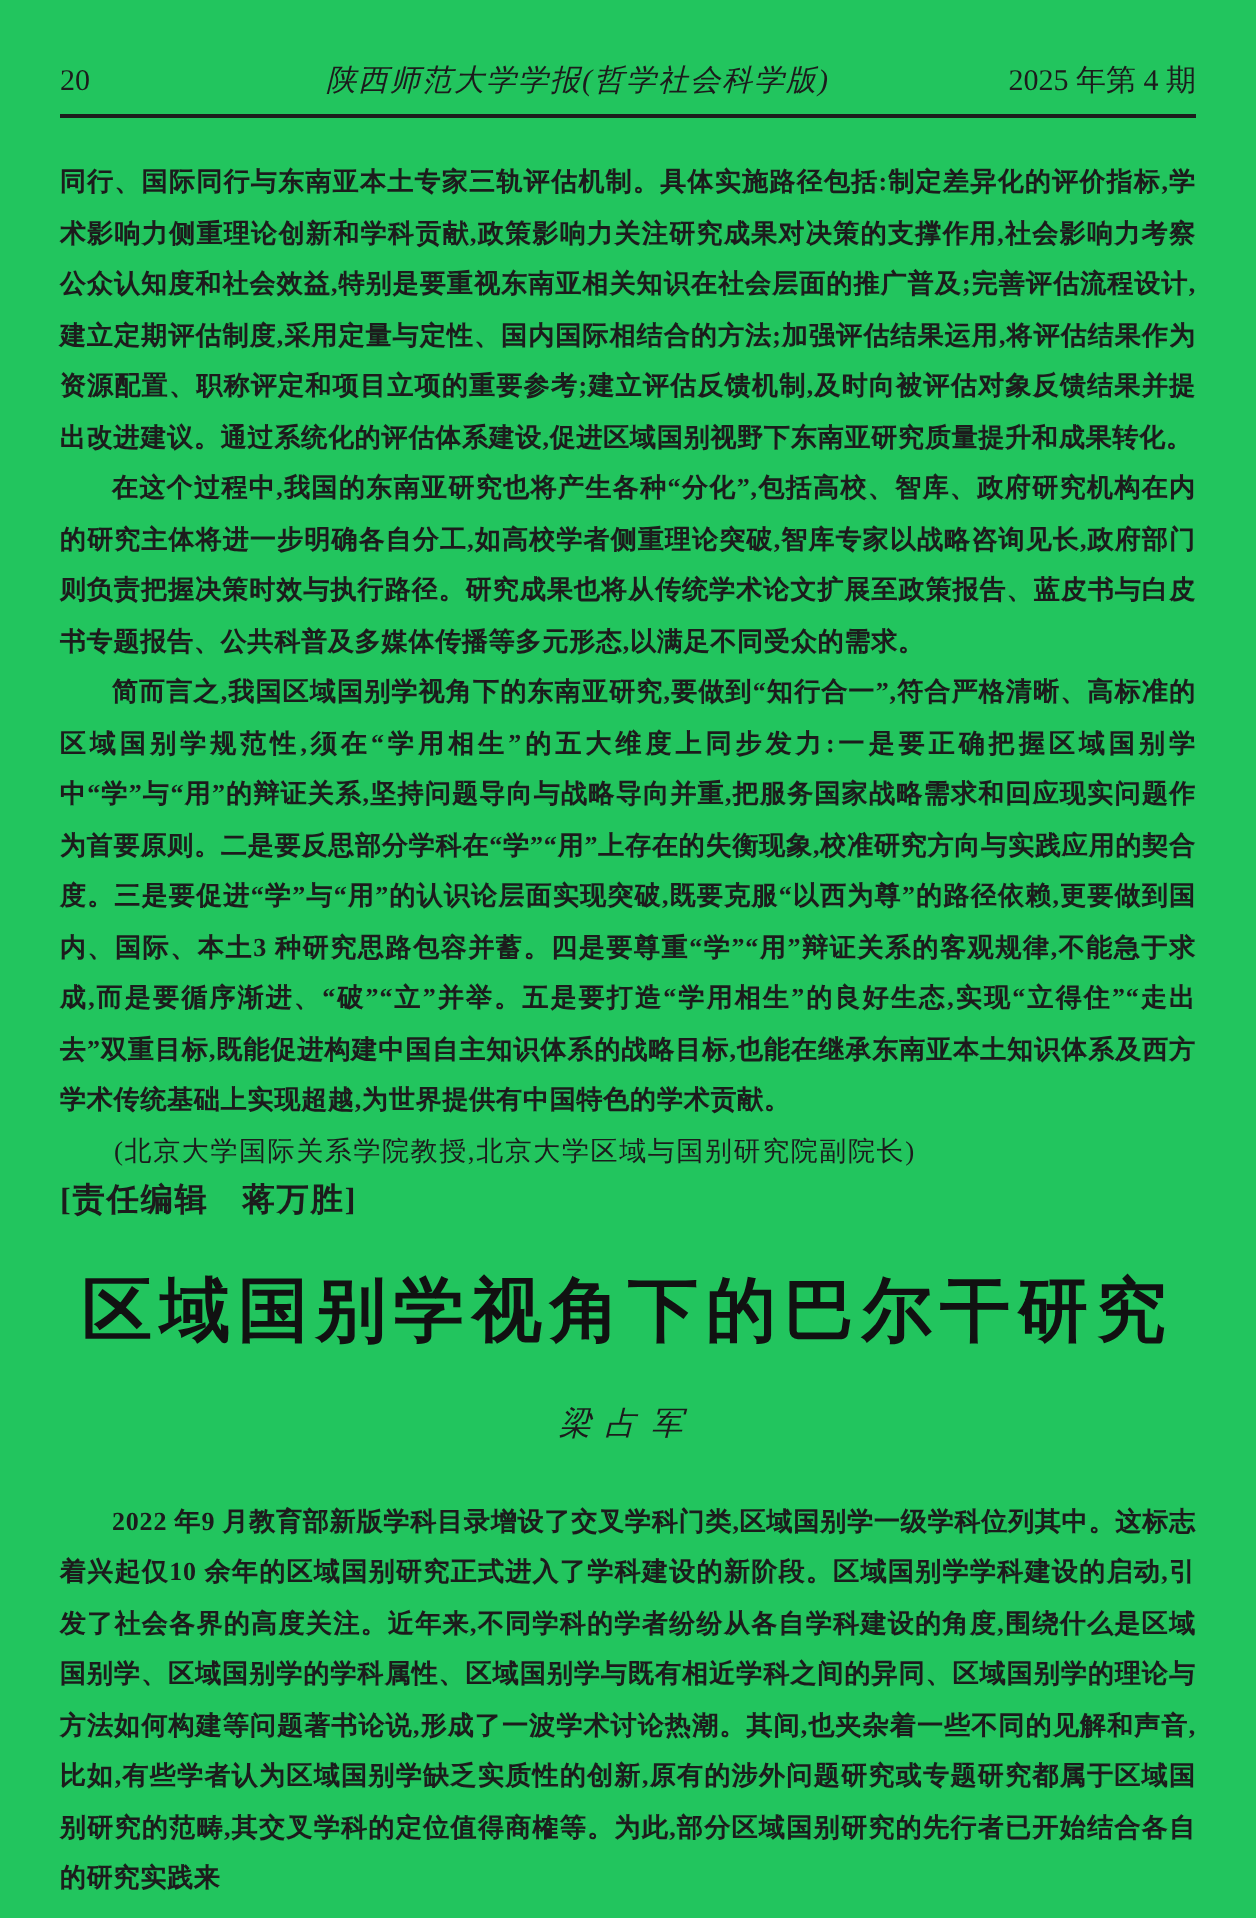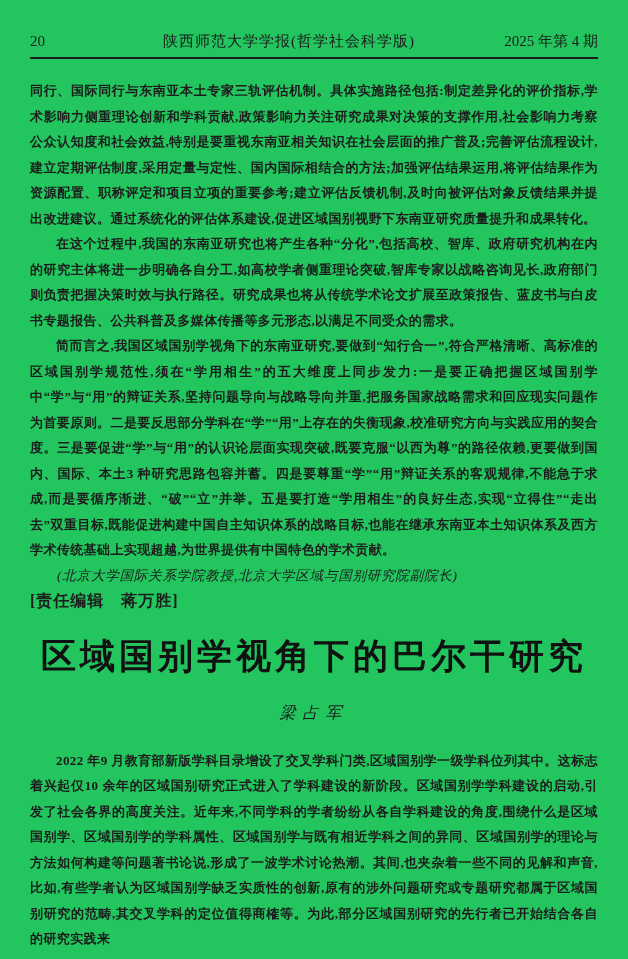--- a/index.html
+++ b/index.html
@@ -20,41 +20,40 @@
     justify-content: space-between;
     align-items: baseline;
     margin: 0 30px;
     padding-top: 32px;
     padding-bottom: 7px;
     border-bottom: 2px solid #1d1d1d;
     font-size: 15px;
     line-height: 18px;
   }
   .running-head .page-num { min-width: 60px; text-align: left; }
-  .running-head .journal   { flex: 1; text-align: center; letter-spacing: 1px; }
+  .running-head .journal   { flex: 1; text-align: center; letter-spacing: 1px; font-style: italic; }
   .running-head .issue     { min-width: 110px; text-align: right; }
 
   
   .content { padding: 19px 30px 0 30px; }
   .body-par {
     margin: 0;
     font-size: 13px;
     line-height: 25.5px;
     text-align: justify;
     letter-spacing: 0.4px;
     font-weight: bold;
   }
   .body-par.indent { text-indent: 2em; }
 
   .affiliation {
     margin: 0;
     font-size: 13.5px;
     line-height: 25.5px;
     text-indent: 2em;
-    font-style: italic;
     letter-spacing: 0.8px;
   }
   .editor-line {
     margin: 0;
     font-size: 16px;
     line-height: 25.5px;
     font-weight: bold;
     text-align: left;
     padding-right: 30px;
     letter-spacing: 1px;

